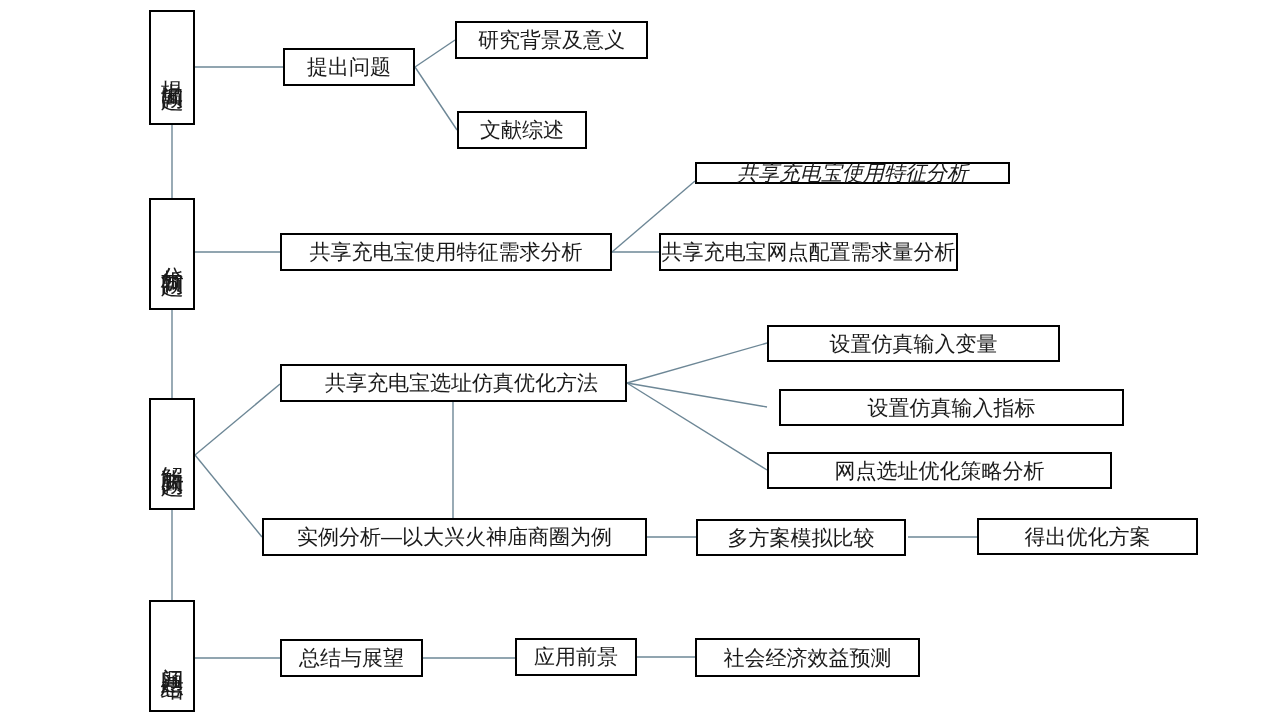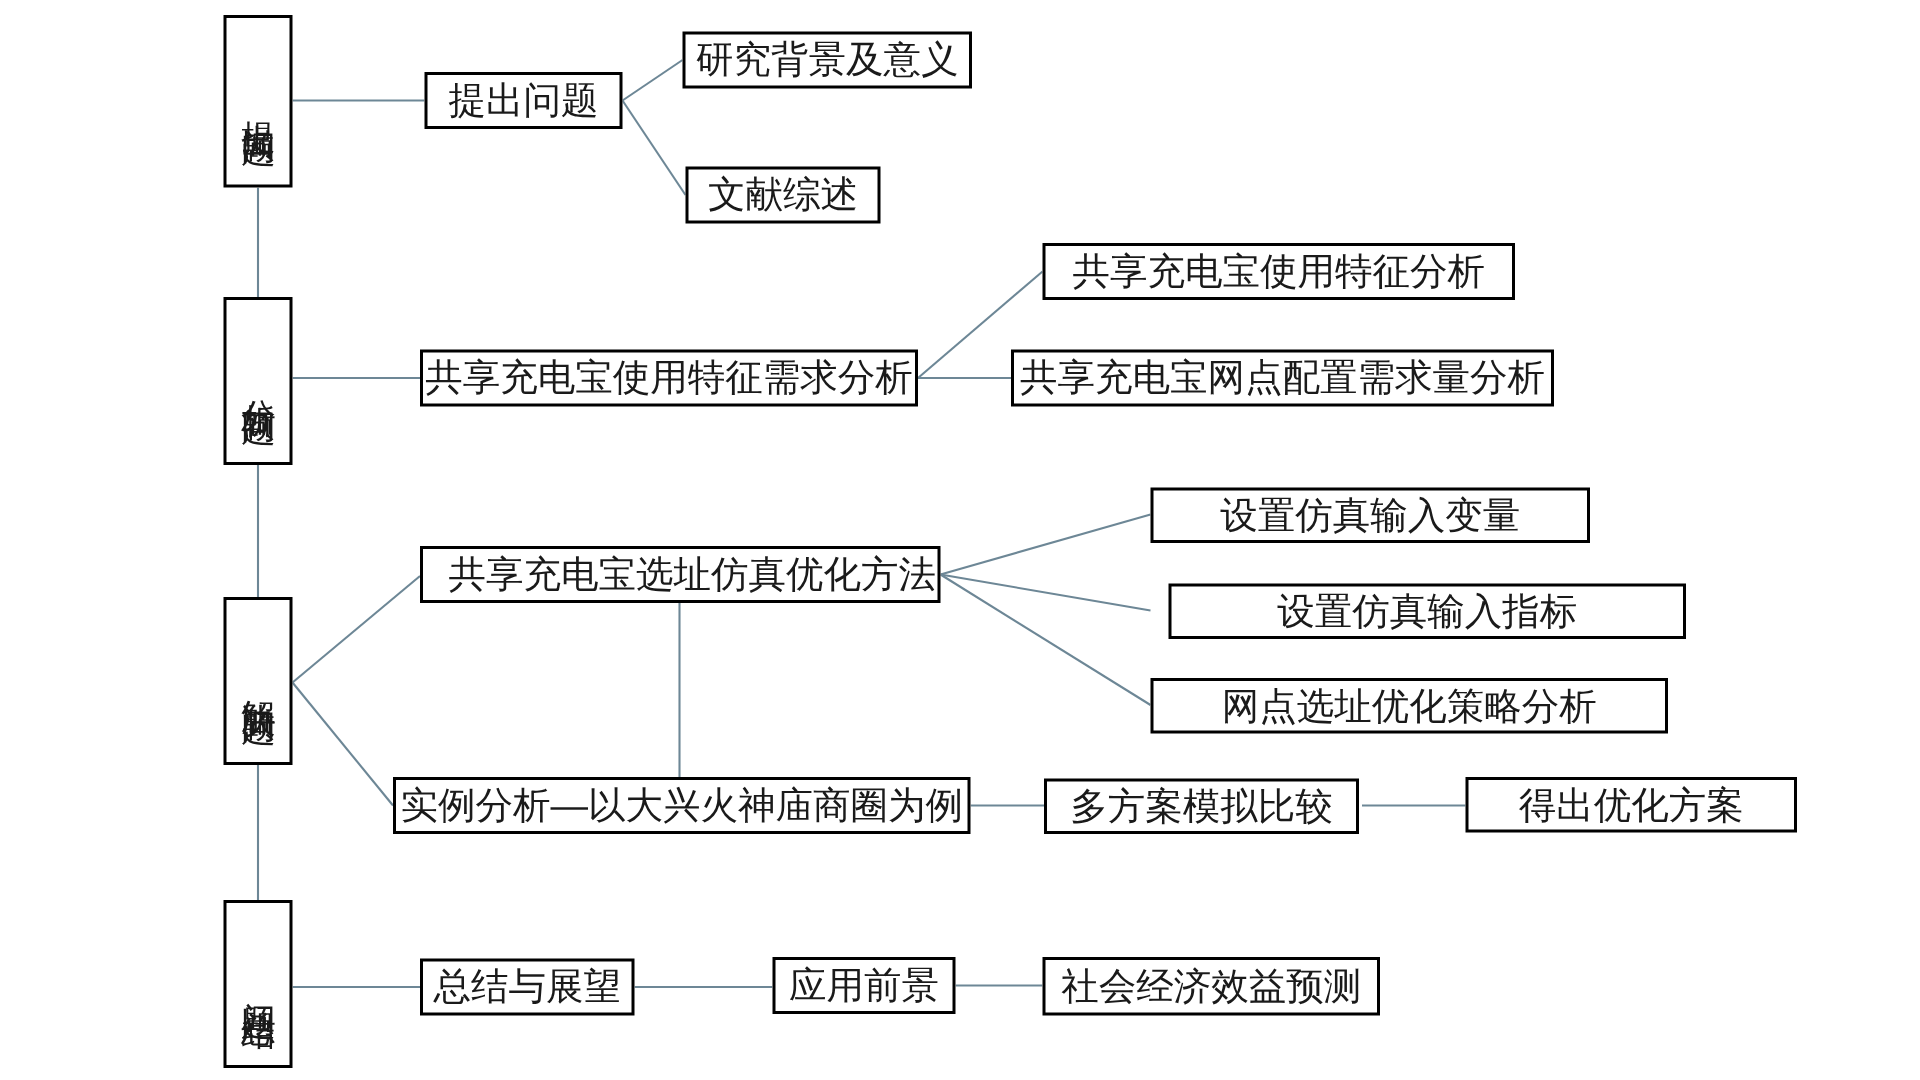--- a/index.html
+++ b/index.html
@@ -23,21 +23,21 @@
   }
   .node {
     position: absolute;
     box-sizing: border-box;
     border: 2px solid #000000;
     background: #ffffff;
     color: #1a1a1a;
     display: flex;
     align-items: center;
     justify-content: center;
-    font-size: 25px;
+    font-size: 21px;
     line-height: 1.2;
     white-space: nowrap;
     z-index: 1;
   }
   .stage {
     writing-mode: vertical-rl;
     text-orientation: upright;
     font-size: 23px;
     letter-spacing: 3px;
     white-space: normal;
@@ -81,22 +81,22 @@
   <div class="node stage" style="left:149px; top:10px;  width:46px; height:115px;">提出问题</div>
   <div class="node stage" style="left:149px; top:198px; width:46px; height:112px;">分析问题</div>
   <div class="node stage" style="left:149px; top:398px; width:46px; height:112px;">解决问题</div>
   <div class="node stage" style="left:149px; top:600px; width:46px; height:112px;">问题总结</div>
 
   <div class="node" style="left:283px; top:48px; width:132px; height:38px;">提出问题</div>
   <div class="node" style="left:455px; top:21px; width:193px; height:38px;">研究背景及意义</div>
   <div class="node" style="left:457px; top:111px; width:130px; height:38px;">文献综述</div>
 
   <div class="node" style="left:280px; top:233px; width:332px; height:38px;">共享充电宝使用特征需求分析</div>
-  <div class="node" style="left:695px; top:162px; width:315px; height:38px;">共享充电宝使用特征分析</div>
-  <div class="node" style="left:674px; top:233px; width:362px; height:38px;">共享充电宝网点配置需求量分析</div>
+  <div class="node" style="left:695px; top:162px; width:315px; height:22px;font-style:italic;">共享充电宝使用特征分析</div>
+  <div class="node" style="left:659px; top:233px; width:299px; height:38px;">共享充电宝网点配置需求量分析</div>
 
   <div class="node" style="left:280px; top:364px; width:347px; height:38px;padding-left:16px;">共享充电宝选址仿真优化方法</div>
   <div class="node" style="left:767px; top:325px; width:293px; height:37px;">设置仿真输入变量</div>
   <div class="node" style="left:767px; top:389px; width:345px; height:37px;margin-left:12px;">设置仿真输入指标</div>
   <div class="node" style="left:767px; top:452px; width:345px; height:37px;">网点选址优化策略分析</div>
   <div class="node" style="left:262px; top:518px; width:385px; height:38px;">实例分析—以大兴火神庙商圈为例</div>
   <div class="node" style="left:696px; top:519px; width:210px; height:37px;text-align:center;">多方案模拟比较</div>
   <div class="node" style="left:977px; top:518px; width:221px; height:37px;">得出优化方案</div>
 
   <div class="node" style="left:280px; top:639px; width:143px; height:38px;">总结与展望</div>

